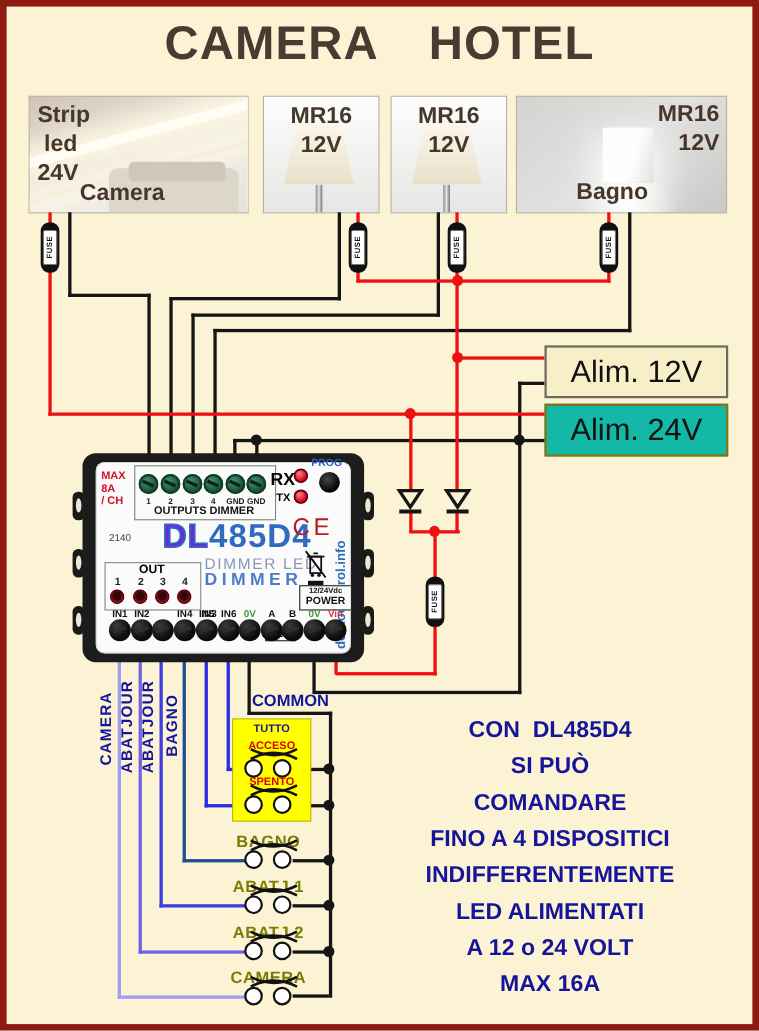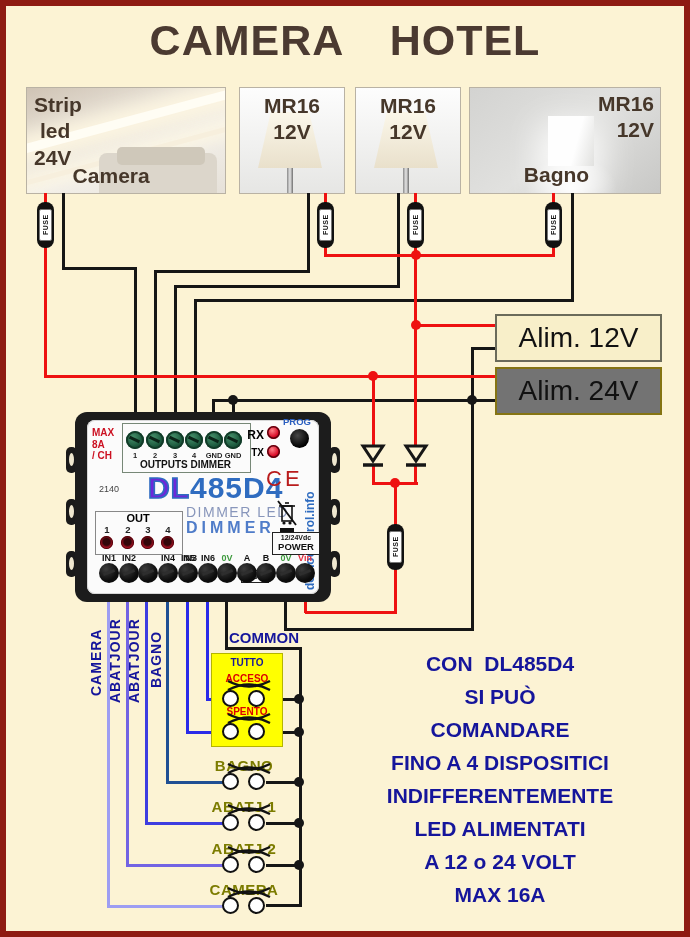--- a/index.html
+++ b/index.html
@@ -208,21 +208,21 @@
   <svg class="dv" style="left:360px;top:444px;" width="26" height="24" viewBox="0 0 26 24">
     <polygon points="3,2 23,2 13,17" fill="#fcf3d4" stroke="#161616" stroke-width="3"></polygon>
     <line x1="3" y1="21" x2="23" y2="21" stroke="#161616" stroke-width="3.5"></line>
   </svg>
   <svg class="dv" style="left:403px;top:444px;" width="26" height="24" viewBox="0 0 26 24">
     <polygon points="3,2 23,2 13,17" fill="#fcf3d4" stroke="#161616" stroke-width="3"></polygon>
     <line x1="3" y1="21" x2="23" y2="21" stroke="#161616" stroke-width="3.5"></line>
   </svg>
 
   <div class="alim" style="top:314px;background:#f8efc9;border:2px solid #6b6b5a;">Alim. 12V</div>
-  <div class="alim" style="top:367px;background:#737373;border:2px solid #857413;">Alim. 24V</div>
+  <div class="alim" style="top:367px;background:#14b8a6;border:2px solid #857413;">Alim. 24V</div>
 
   <div class="tab" style="left:66px;top:447px;">
       <i></i>
     </div>
   <div class="tab" style="left:66px;top:499px;">
       <i></i>
     </div>
   <div class="tab" style="left:66px;top:551px;">
       <i></i>
     </div>
@@ -252,21 +252,21 @@
   <div class="gt" style="left:205px;top:431px;"></div>
   <div class="gt" style="left:224px;top:431px;"></div>
   <div class="tnum" style="left:124px;top:451px;">1</div>
   <div class="tnum" style="left:144px;top:451px;">2</div>
   <div class="tnum" style="left:164px;top:451px;">3</div>
   <div class="tnum" style="left:183px;top:451px;">4</div>
   <div class="tnum" style="left:203px;top:451px;">GND</div>
   <div class="tnum" style="left:222px;top:451px;">GND</div>
   <div class="dv" style="left:122px;top:459px;width:127px;text-align:center;font-size:10px;font-weight:bold;color:#111;">OUTPUTS DIMMER</div>
 
-  <div class="dv" style="left:246px;top:428px;width:18px;text-align:right;font-size:12px;font-weight:bold;">RX</div>
+  <div class="dv" style="left:246px;top:428px;width:18px;text-align:right;font-size:16px;font-weight:bold;">RX</div>
   <div class="led" style="left:267px;top:426px;"></div>
   <div class="dv" style="left:246px;top:447px;width:18px;text-align:right;font-size:10px;font-weight:bold;">TX</div>
   <div class="led" style="left:267px;top:445px;"></div>
   <div class="dv" style="left:283px;top:416px;font-size:9.5px;font-weight:bold;color:#2b5fc0;">PROG</div>
   <div class="pbtn" style="left:290px;top:429px;"></div>
 
   <div class="dv" style="left:99px;top:484px;font-size:9px;color:#444;">2140</div>
 
   <div class="dl-logo"><span class="dl">DL</span><span class="dl2">485D4</span></div>
   <div class="dv" style="left:186px;top:504px;font-size:14px;color:#8896bb;letter-spacing:1.5px;">DIMMER LED</div>

